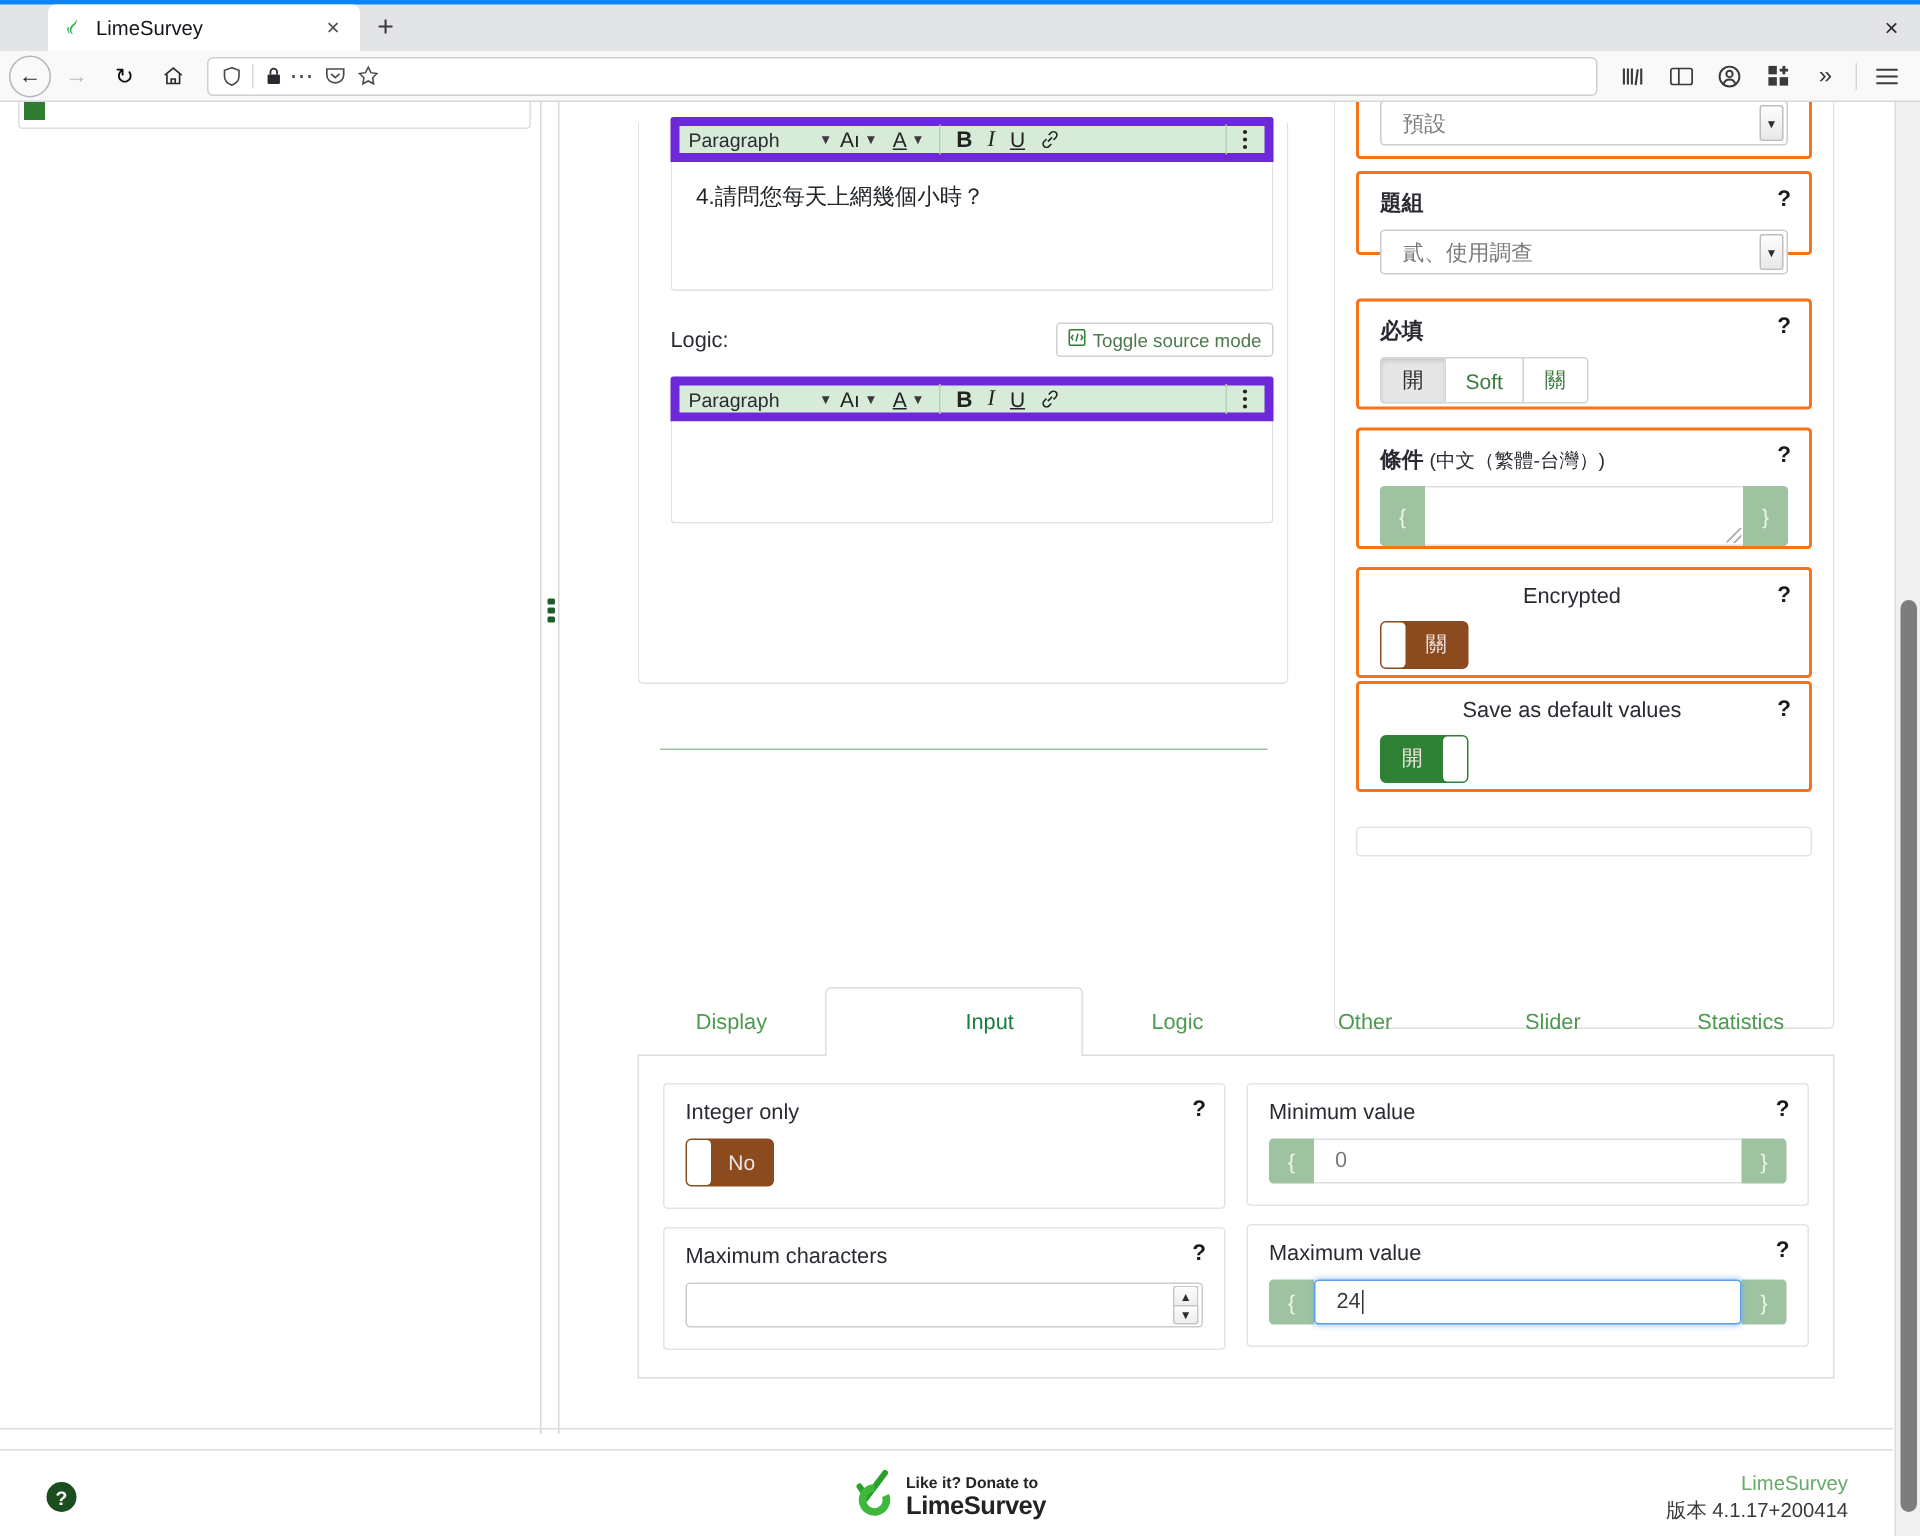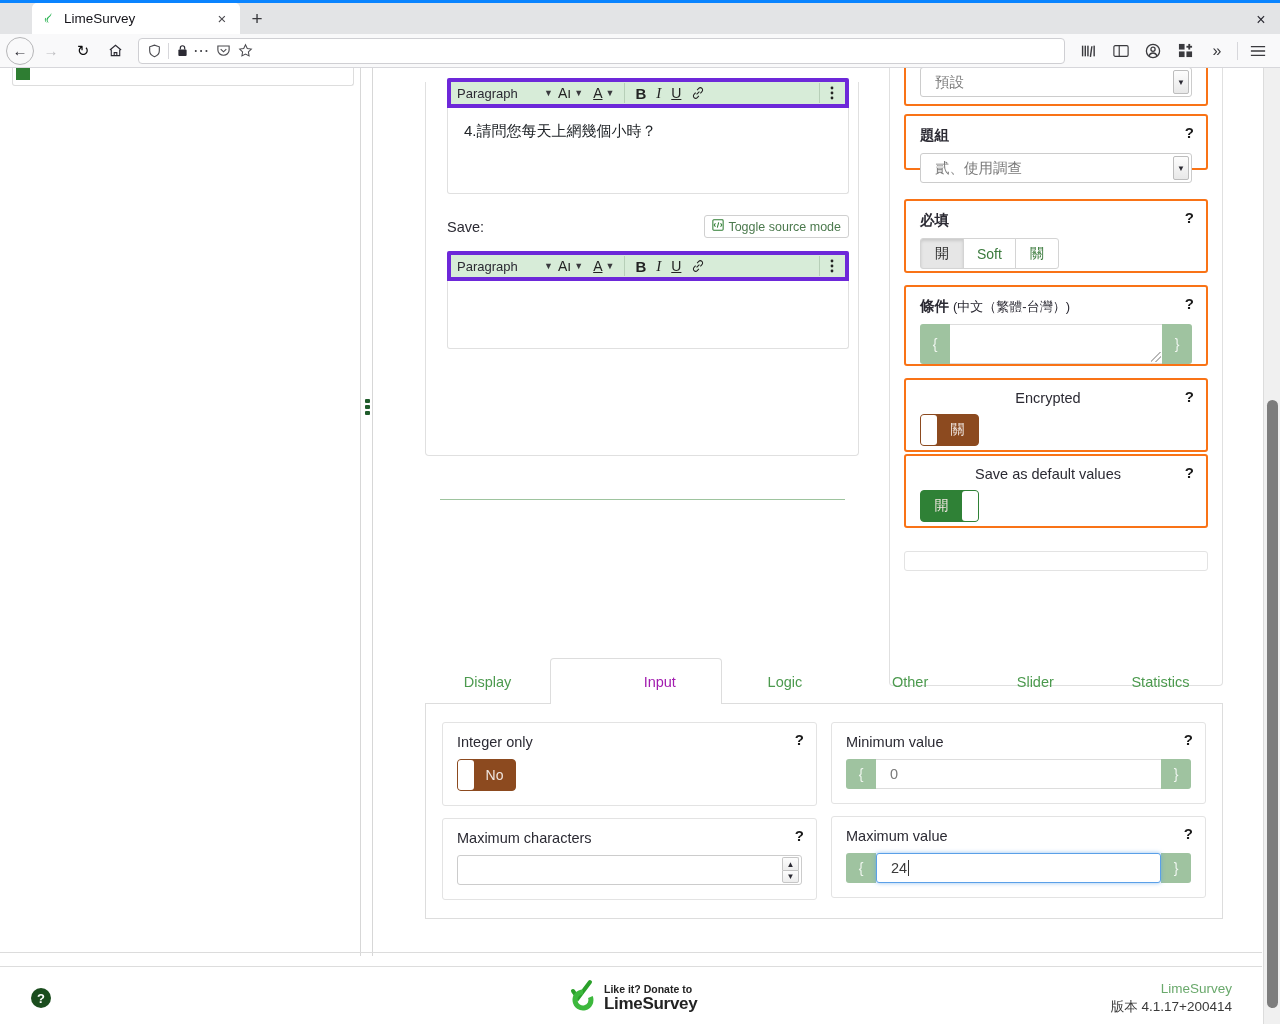--- a/index.html
+++ b/index.html
@@ -126,21 +126,21 @@
   
   .qcard {
     position: absolute; left: 425px; top: 14px;
     width: 434px; height: 374px;
     border: 1px solid #e0e0e0; border-top: none;
     border-radius: 0 0 4px 4px; background: #fff;
   }
   .editor-wrap { position: absolute; left: 21px; top: -4px; width: 402px; }
   .ck-toolbar {
     height: 30px; background: #d7ecd8;
-    border: 4px solid #6d28d9; border-radius: 2px 2px 0 0;
+    border: 6px solid #6d28d9; border-radius: 2px 2px 0 0;
     display: flex; align-items: center; padding: 0 6px;
   }
   .ck-dropdown {
     display: flex; align-items: center; font-size: 13px;
     color: #2b2a33; min-width: 96px;
   }
   .ck-dropdown .lbl { flex: 1 1 auto; }
   .ck-btn {
     display: flex; align-items: center; justify-content: center;
     height: 24px; padding: 0 5px; color: #232323; font-size: 14px;
@@ -262,21 +262,21 @@
   
   .tabs-area { position: absolute; left: 425px; top: 590px; width: 798px; }
   .tabs-nav { display: flex; height: 46px; border-bottom: 1px solid #dddddd; }
   .tabs-nav .t {
     flex: 1 1 0; display: flex; align-items: center; justify-content: center;
     font-size: 14.5px; color: #4c9a4e;
     border: 1px solid transparent; border-bottom: none;
     margin-bottom: -1px; border-radius: 4px 4px 0 0;
   }
   .tabs-nav .t.active {
-    color: #a21caf; background: #fff;
+    color: #15803d; background: #fff;
     border-color: #dddddd #dddddd #fff;
     padding-left: 47px;
   }
   .tabs-body {
     border: 1px solid #dddddd; border-top: none;
     background: #fff; padding: 18px 16px;
     display: flex; gap: 14px;
   }
   .col { flex: 1 1 0; display: flex; flex-direction: column; gap: 12px; }
   .fpanel {
@@ -504,21 +504,21 @@
               <circle cx="2" cy="3" r="1.4" fill="#232323"></circle>
               <circle cx="2" cy="8" r="1.4" fill="#232323"></circle>
               <circle cx="2" cy="13" r="1.4" fill="#232323"></circle>
             </svg>
           </div>
         </div>
         <div class="ck-body" style="height:86px">4.請問您每天上網幾個小時？</div>
       </div>
 
       <div class="help-row">
-        <span class="help-label">Save:</span>
+        <span class="help-label">Logic:</span>
         <span class="src-btn">
           <span class="gi">
             <svg width="12" height="12" viewBox="0 0 14 14" fill="none" stroke="#2e7d32" stroke-width="1.2">
               <rect x="1" y="1" width="12" height="12" rx="1"></rect>
                 <path d="M4 5 2.6 7 4 9M10 5l1.4 2L10 9M7.8 4 6.2 10"></path>
             </svg>
           </span>
           <span>Toggle source mode</span>
         </span>
       </div>

